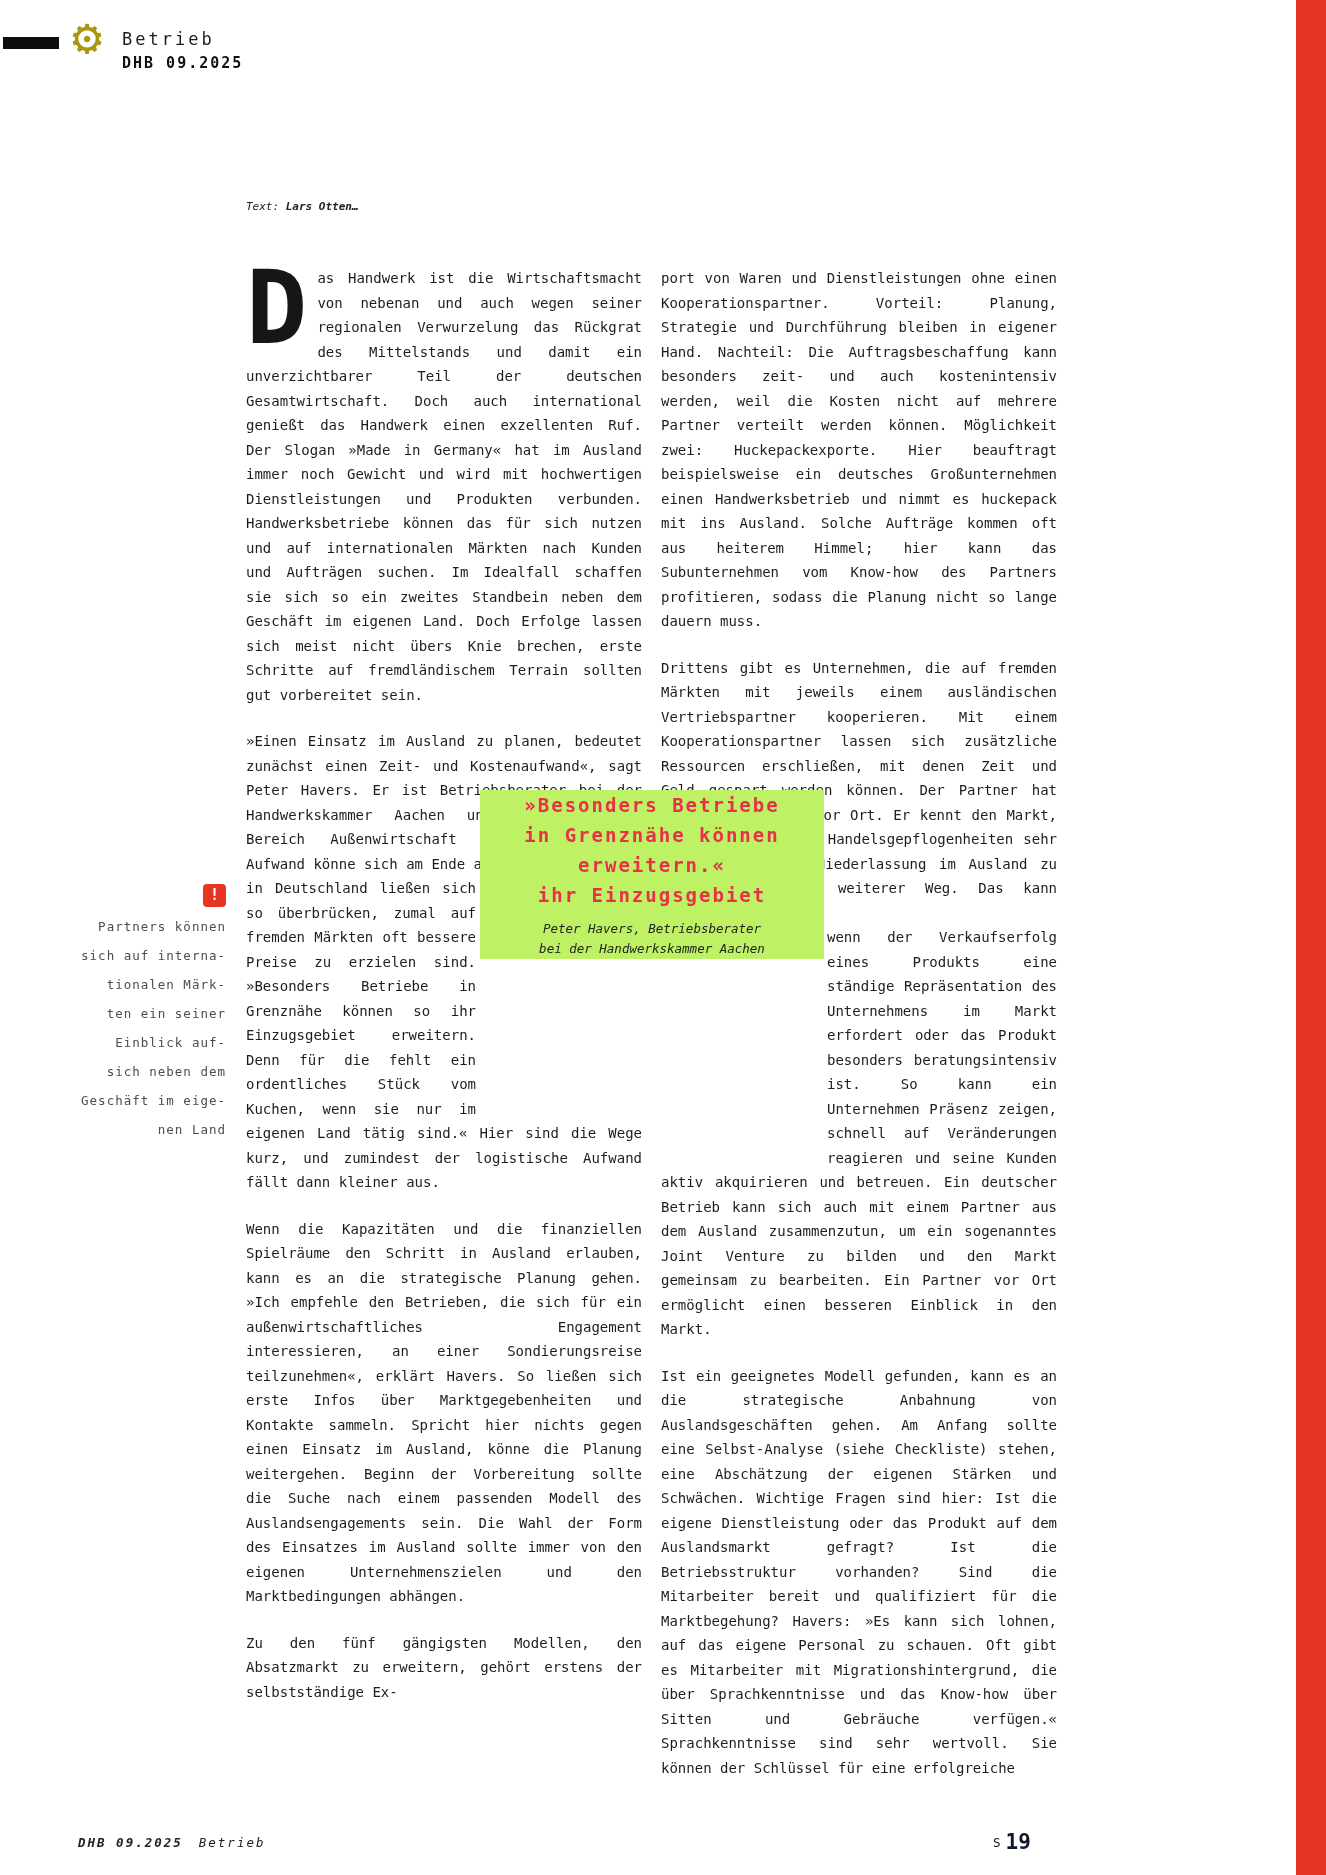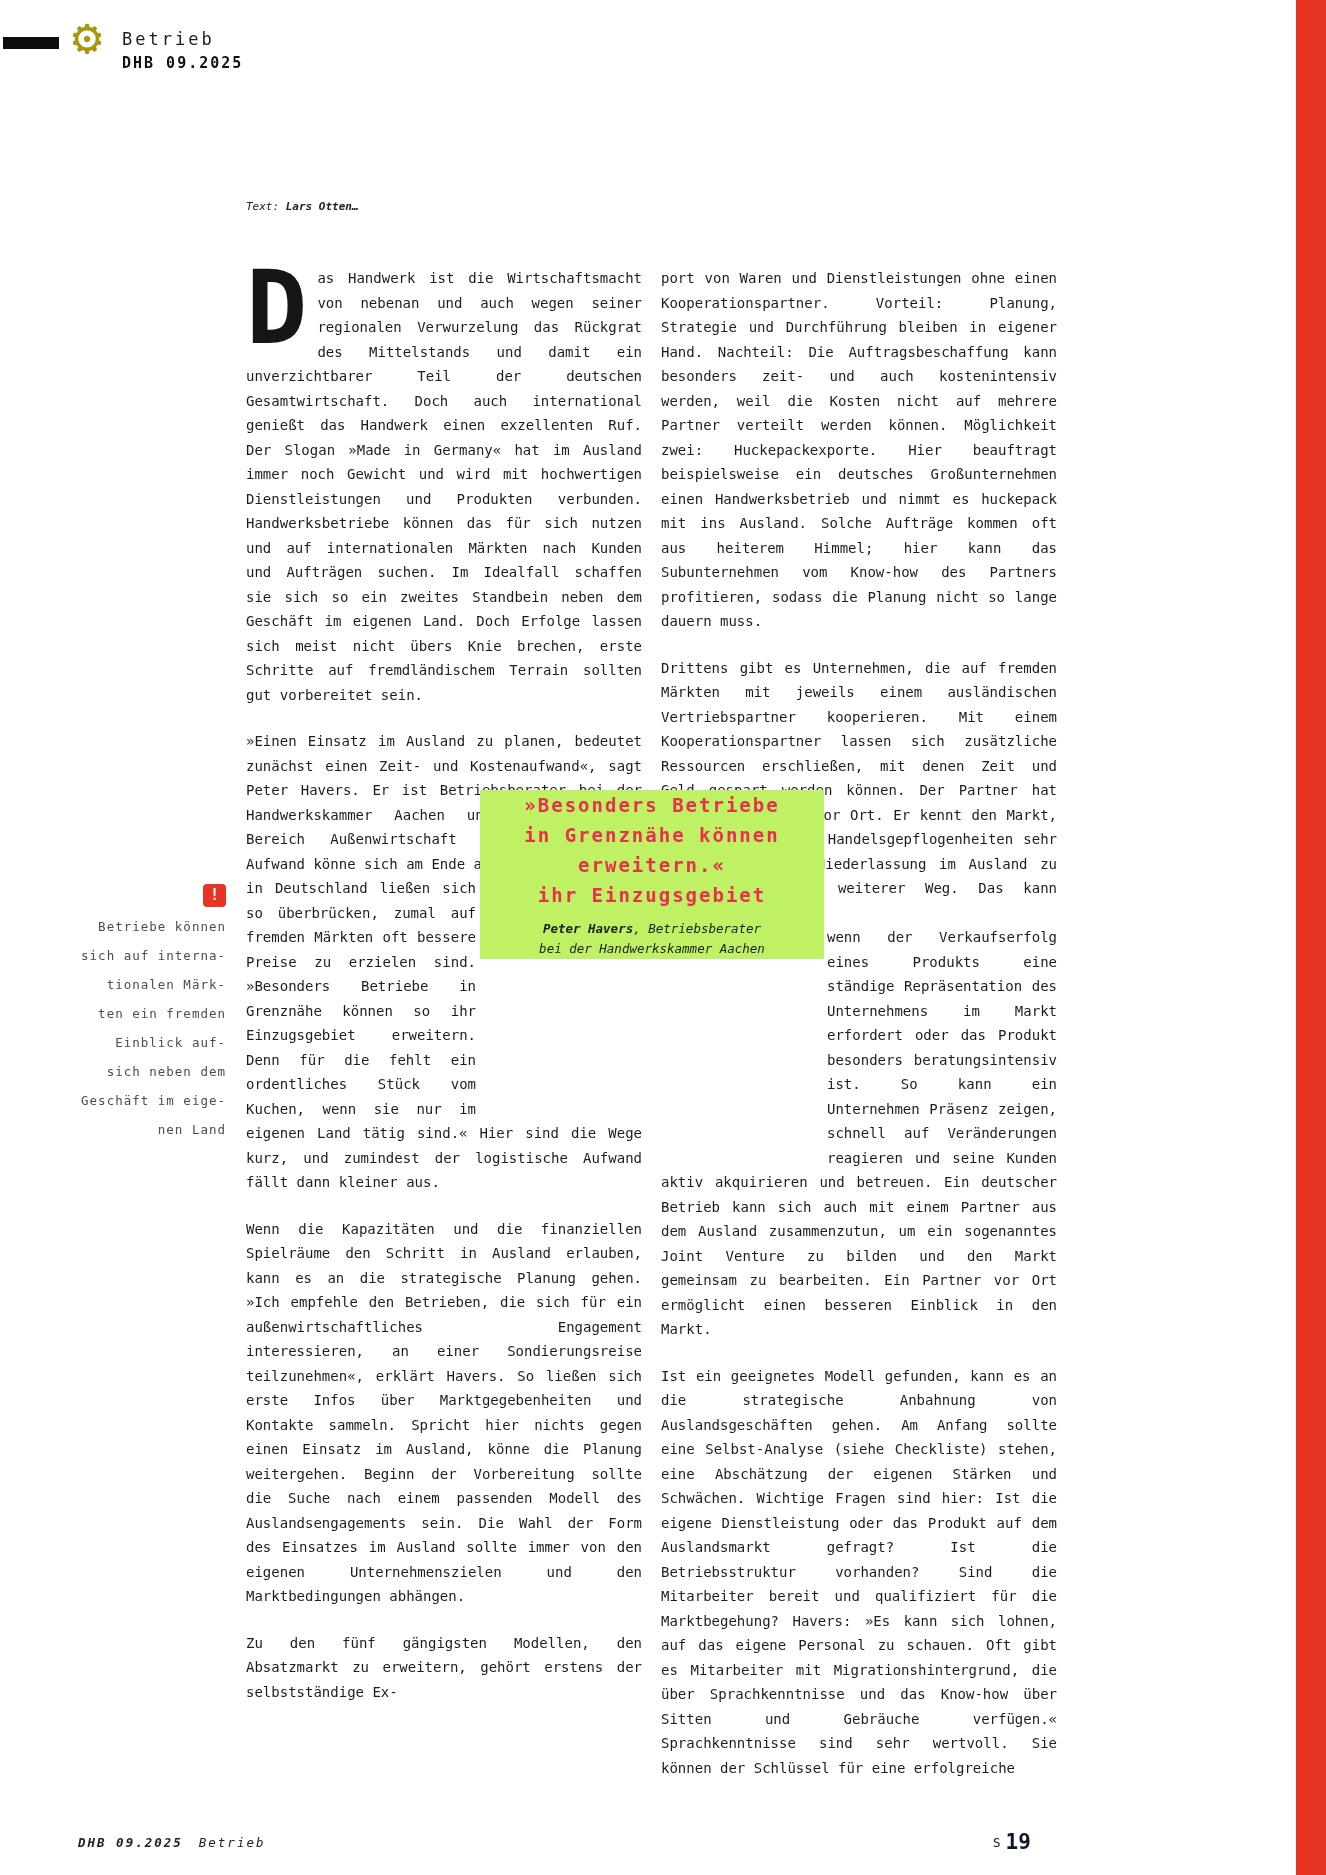--- a/index.html
+++ b/index.html
@@ -37,21 +37,21 @@
   }
   .spacer-right{float:right;width:166px;height:221px;}
   .spacer-left{float:left;width:166px;height:221px;}
   
   .pullquote{
     position:absolute;left:480px;top:790px;width:344px;
     text-align:center;z-index:2;background:#bef264;
   }
   .pq-line{font-size:19px;line-height:30px;letter-spacing:2px;color:#e8304a;font-weight:bold;}
   .pq-attr{margin-top:9px;font-size:12.5px;line-height:20px;font-style:italic;color:#222;}
-  .pq-attr .pq-name{font-weight:bold;}
+  .pq-attr .pq-name{font-weight:normal;}
   
   .margin-note{position:absolute;left:74px;top:884px;width:152px;text-align:right;}
   .note-icon{
     display:inline-block;width:23px;height:23px;border-radius:4px;
     background:#e73423;color:#fff;font-weight:bold;font-size:15px;
     line-height:23px;text-align:center;margin-bottom:5px;
   }
   .note-lines{font-size:12.5px;line-height:29px;letter-spacing:1px;color:#4d4d4d;}
   
   .footer-left{position:absolute;left:78px;top:1835px;font-size:12.5px;letter-spacing:2px;color:#222;font-style:italic;}
@@ -124,24 +124,24 @@
     <div class="pq-line">ihr Einzugsgebiet</div>
     <div class="pq-attr">
       <span class="pq-name">Peter Havers</span><span>, Betriebsberater</span><br>
       <span>bei der Handwerkskammer Aachen</span>
     </div>
   </div>
 
   <div class="margin-note">
     <div class="note-icon">!</div>
     <div class="note-lines">
-      <div>Betriebe können</div>
+      <div>Partners können</div>
       <div>sich auf interna-</div>
       <div>tionalen Märk-</div>
-      <div>ten ein fremden</div>
+      <div>ten ein seiner</div>
       <div>Einblick auf-</div>
       <div>sich neben dem</div>
       <div>Geschäft im eige-</div>
       <div>nen Land</div>
     </div>
   </div>
 
   <div class="footer-left">
     <span class="f-issue">DHB 09.2025</span><span>Betrieb</span>
   </div>

